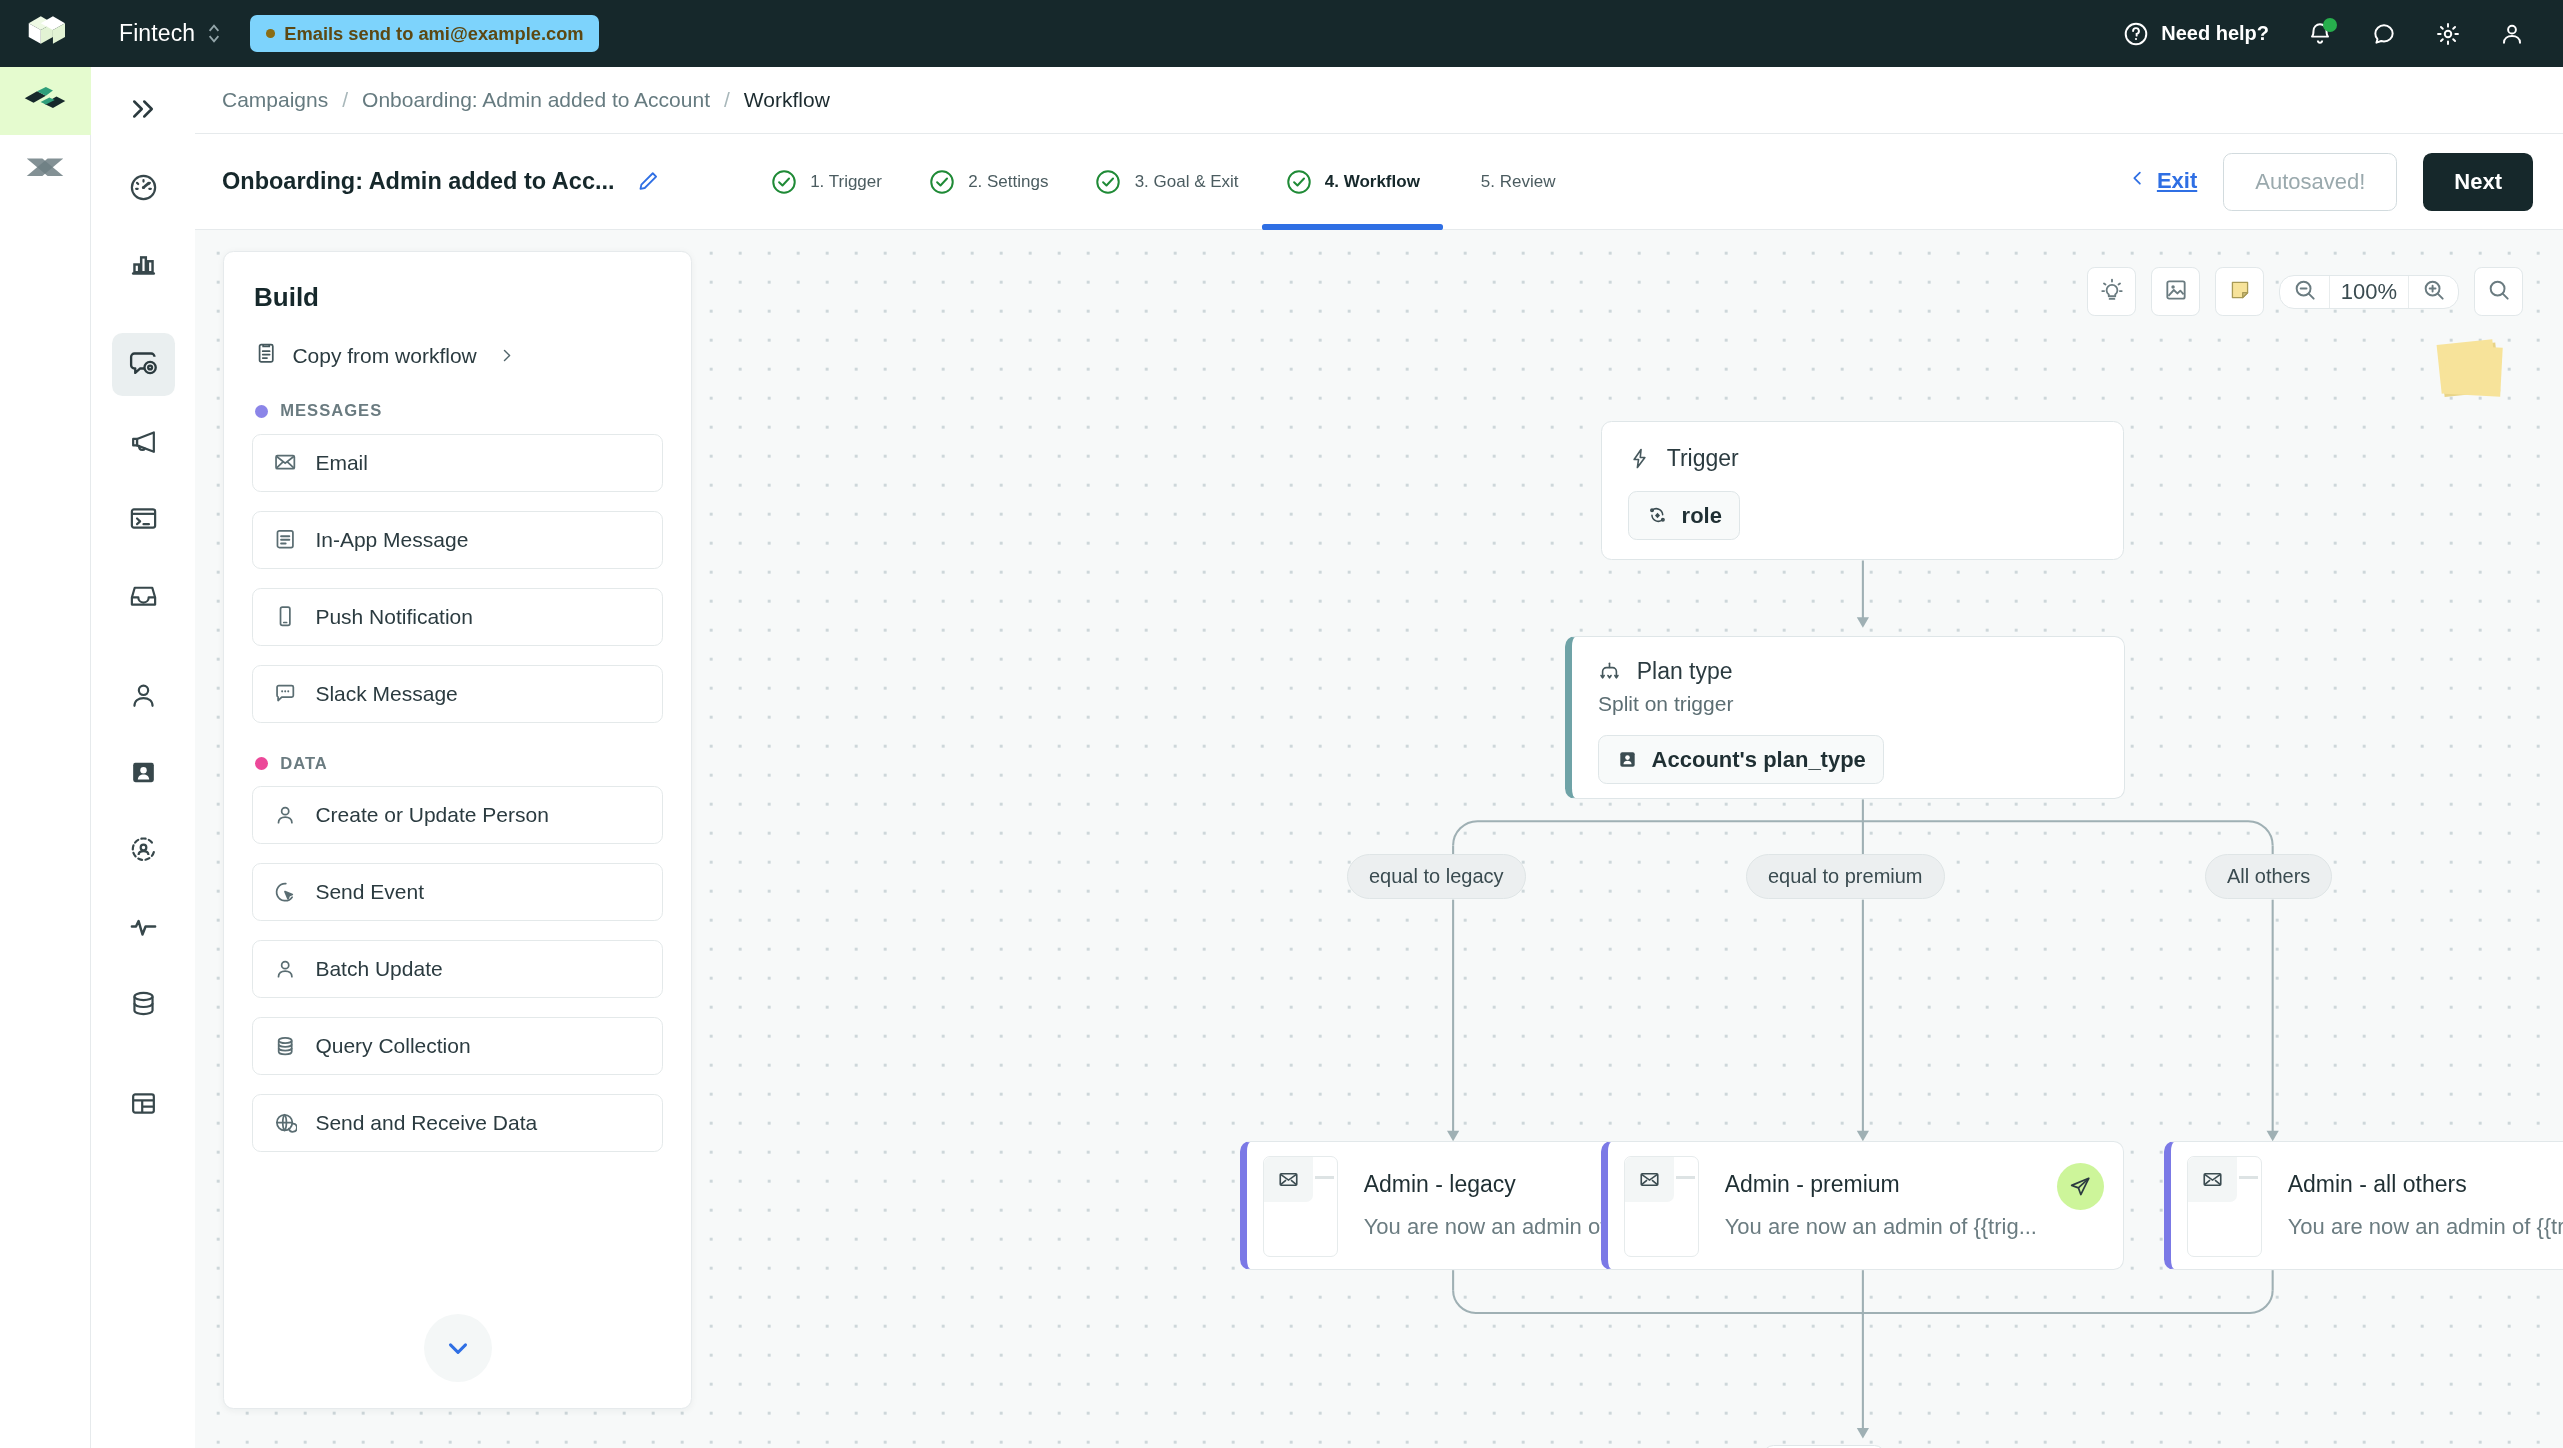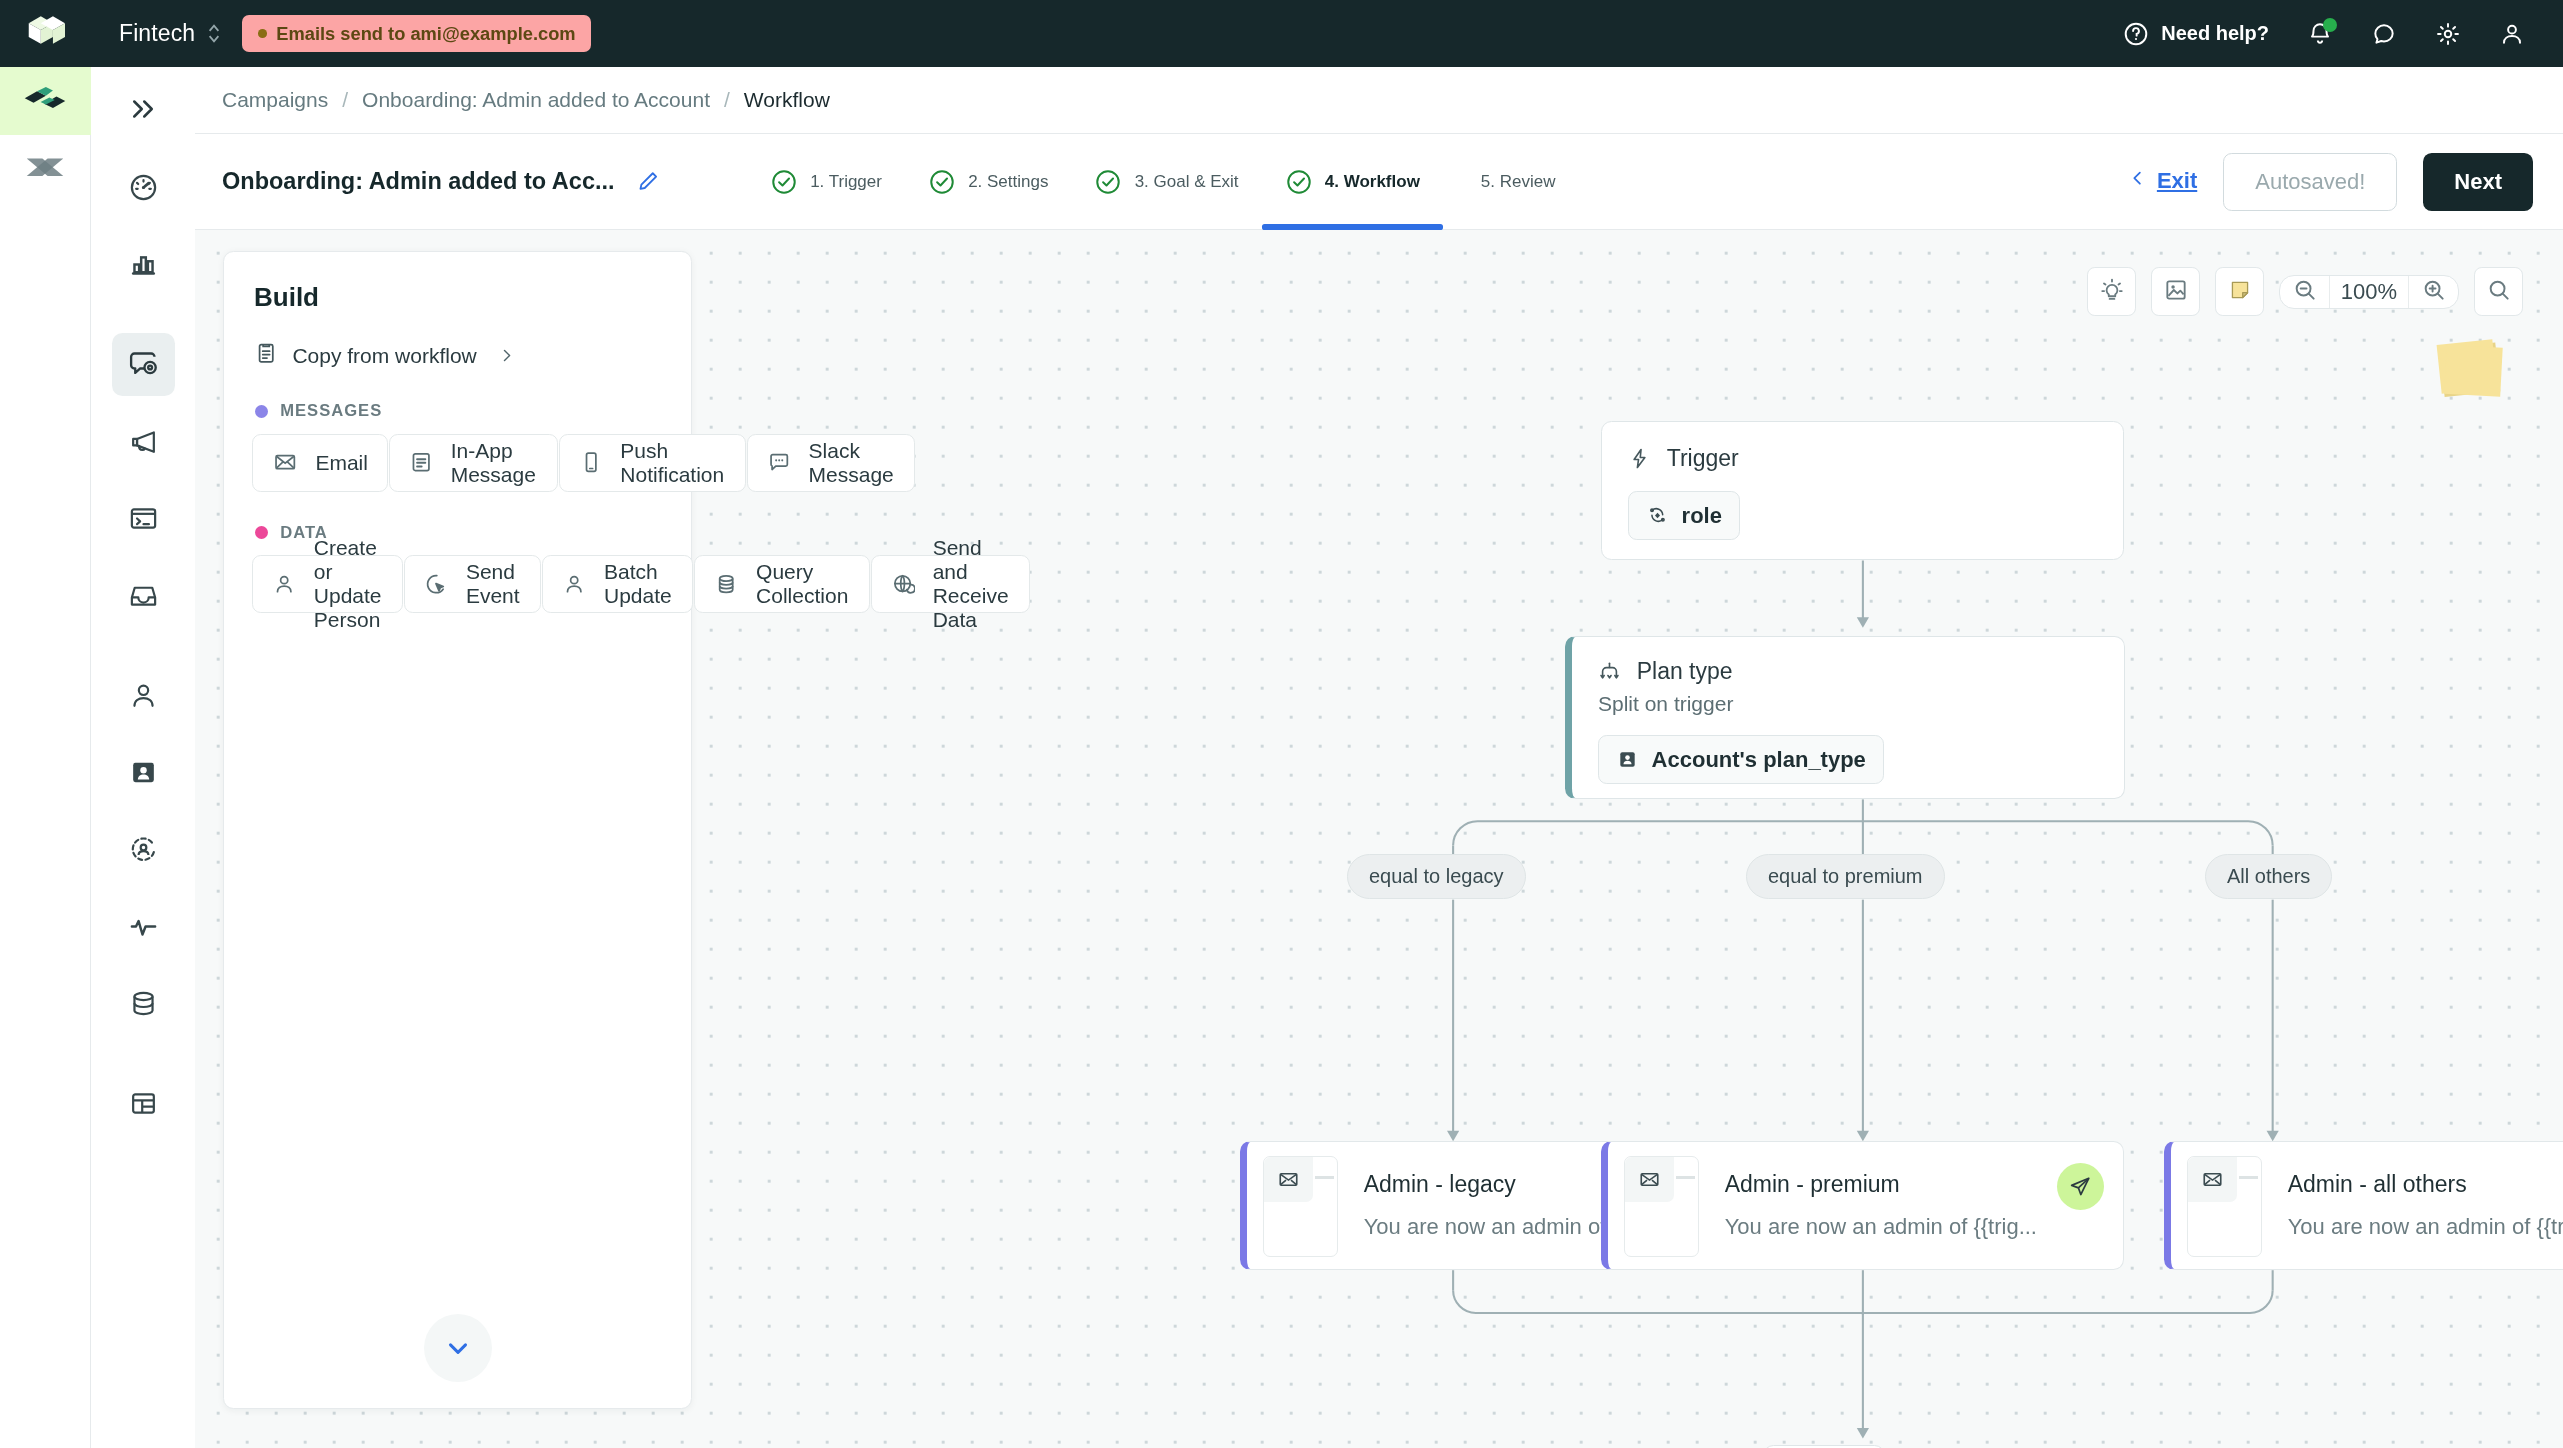--- a/index.html
+++ b/index.html
@@ -18,21 +18,21 @@
     z-index: 40;
   }
   .brand-logo { width: 91px; display: flex; align-items: center; justify-content: center; }
   .brand-logo svg { display:block; }
   .workspace-name {
     color: #ffffff; font-size: 23px; margin-left: 28px; letter-spacing: 0.1px;
   }
   .ws-caret { margin-left: 12.2px; display: flex; flex-direction: column; gap: 3.5px; color:#7d9094; }
   .ws-caret svg { display:block; }
   .email-badge {
-    margin-left: 21px; background: #fca5a5; color: #5c4813;
+    margin-left: 29px; background: #7dd3fc; color: #5c4813;
     border-radius: 7px; height: 37px; display: flex; align-items: center;
     padding: 0 15.7px; font-size: 18.3px; font-weight: bold; white-space: nowrap;
   }
   .email-badge .dot {
     width: 8.7px; height: 8.7px; border-radius: 50%; background: #8a6d14; margin-right: 9.6px;
   }
   .topbar-right {
     margin-left: auto; display: flex; align-items: center; gap: 38px; padding-right: 38px;
   }
   .need-help { display: flex; align-items: center; gap: 12.2px; color: #fff; font-size: 20px; font-weight: bold; }
@@ -144,21 +144,21 @@
   .copy-row {
     display: flex; align-items: center; gap: 14px; padding: 28px 30px 0 30px;
     color: #2b3b40; font-size: 21px;
   }
   .copy-row .chev { margin-left: 7px; color: #50646a; display:flex; }
   .group-head {
     display: flex; align-items: center; gap: 12.2px; padding: 31px 30px 12.2px 31px;
     font-size: 16.6px; font-weight: bold; letter-spacing: 1px; color: #6a7b80;
   }
   .group-dot { width: 13px; height: 13px; border-radius: 50%; }
-  .blk-list { padding: 0 28px; display: flex; flex-direction: row; gap: 1px; }
+  .blk-list { padding: 0 28px; display: flex; flex-direction: column; gap: 19px; }
   .blk {
     height: 58px; border: 0.9px solid #e4e9ea; border-radius: 8.7px; background: #fff;
     display: flex; align-items: center; gap: 17.4px; padding: 0 19px;
     font-size: 21px; color: #2b3b40;
   }
   .blk .bi { color: #5a6d72; display: flex; width: 26px; justify-content: center; }
   .scroll-more {
     margin-top: auto; margin-bottom: 26px; align-self: center;
     width: 68px; height: 68px; border-radius: 50%; background: #f4f7f7;
     display: flex; align-items: center; justify-content: center; color: #2f6fe4;

